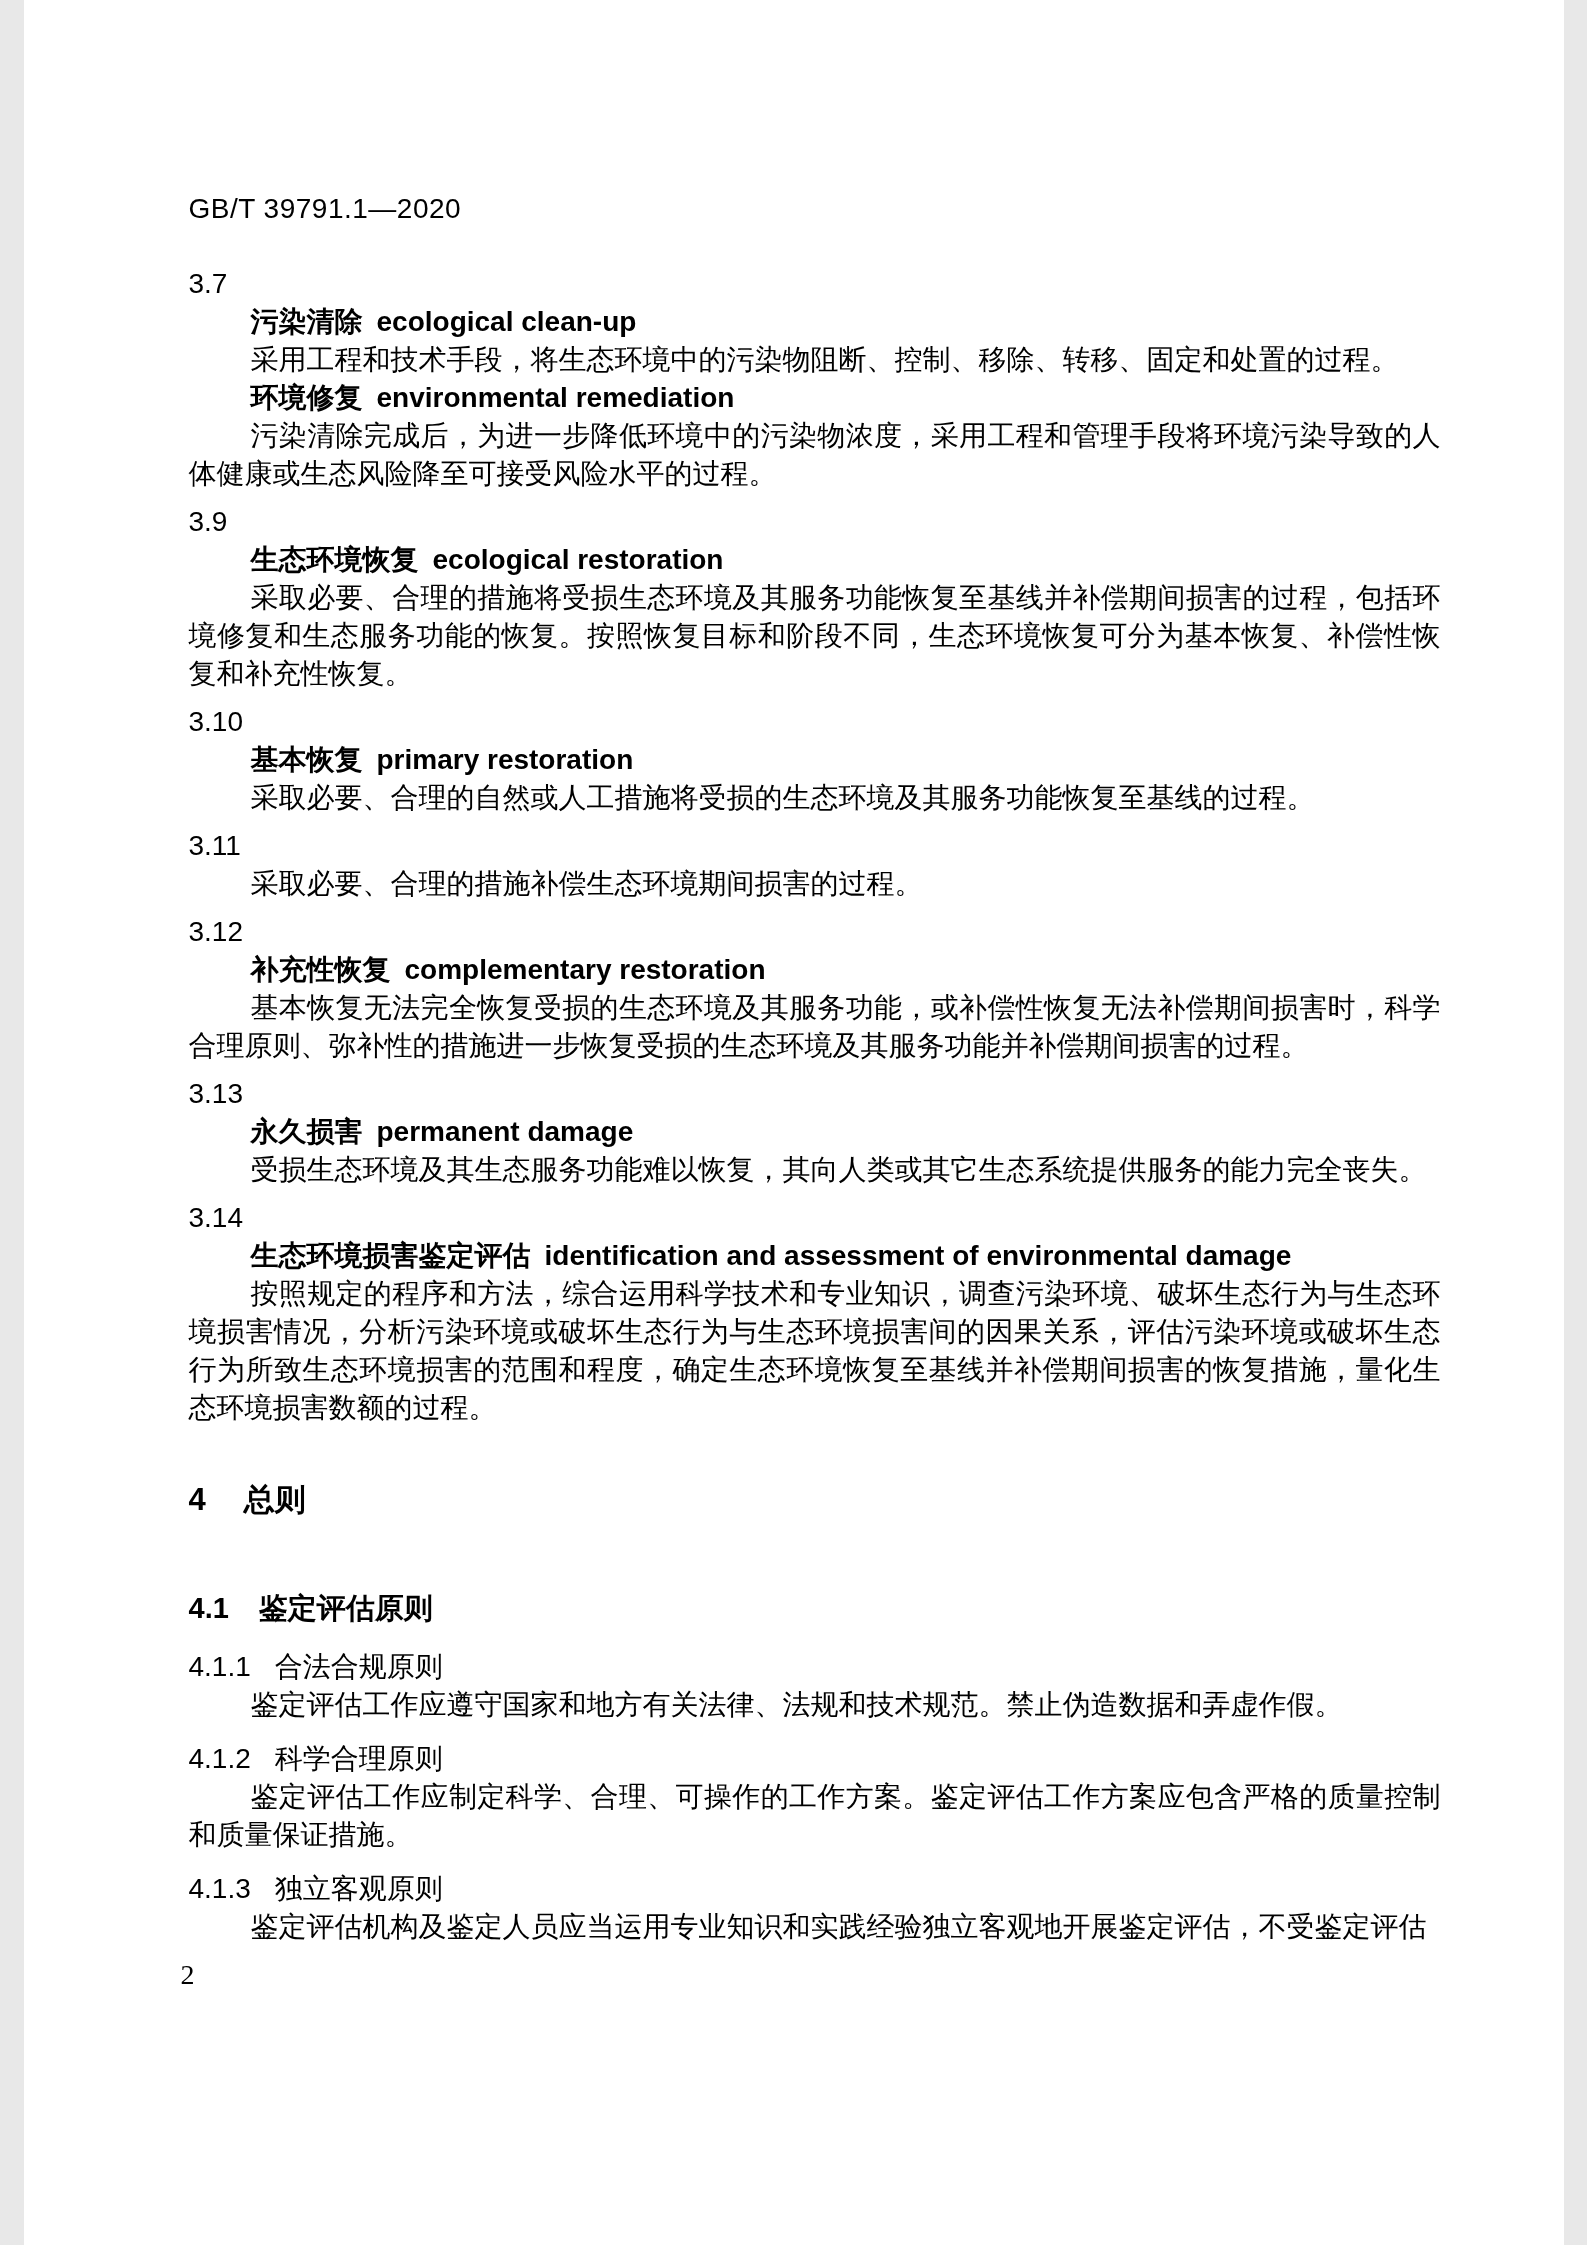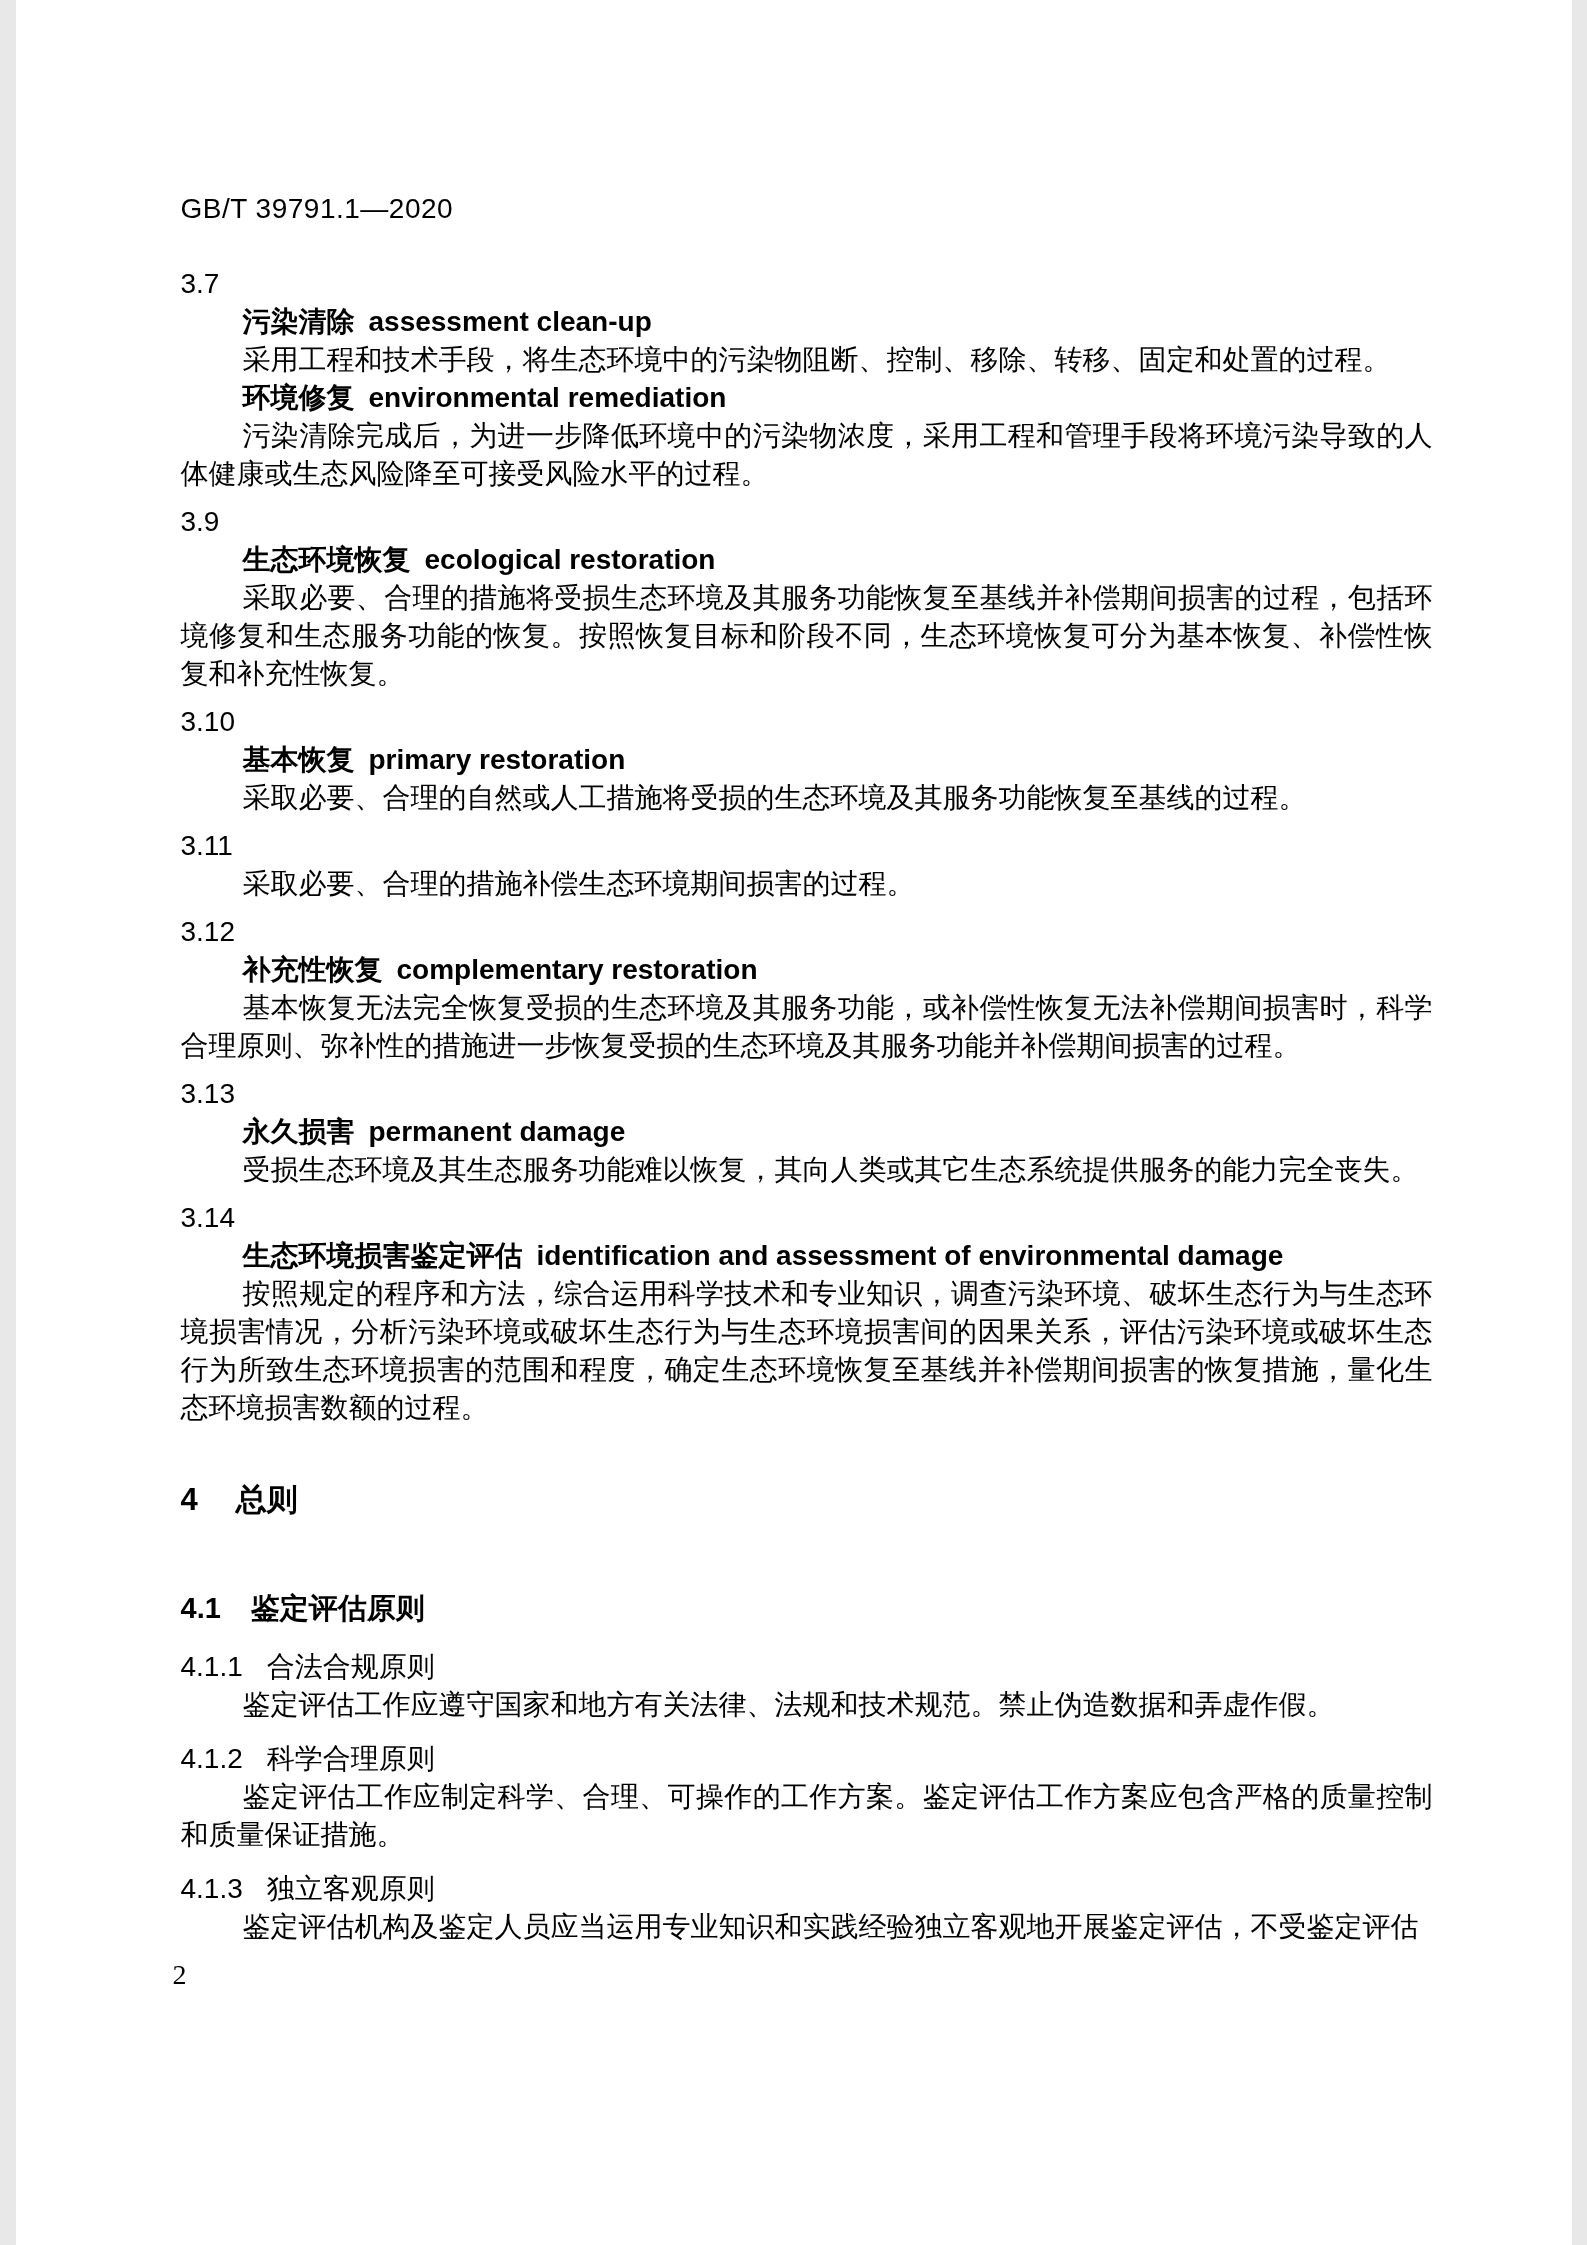--- a/index.html
+++ b/index.html
@@ -4,21 +4,20 @@
 <style>
   html,body { margin:0; padding:0; background:#e8e8e8; }
   .page {
     position: relative;
     width: 1540px;
     height: 2245px;
     background: #ffffff;
     margin: 0 auto;
     overflow: hidden;
     color: #000;
-    padding-left: 16px;
   }
   .content {
     position: absolute;
     left: 165px;
     top: 190px;
     width: 1252px;
   }
   .doc-header {
     font-family: "Liberation Sans", sans-serif;
     font-size: 28px;
@@ -88,21 +87,21 @@
 <body>
 
 <div class="page">
   <div class="content">
 
     <div class="doc-header">GB/T 39791.1—2020</div>
 
     <section>
       <div class="clause-num">3.7</div>
       <div class="term-line">
-        <span class="term-zh">污染清除</span><span class="term-en">assessment clean-up</span>
+        <span class="term-zh">污染清除</span><span class="term-en">ecological clean-up</span>
       </div>
       <p class="body-para">采用工程和技术手段，将生态环境中的污染物阻断、控制、移除、转移、固定和处置的过程。</p>
     </section>
 
     <section>
       <div class="term-line">
         <span class="term-zh">环境修复</span><span class="term-en">environmental remediation</span>
       </div>
       <p class="body-para">污染清除完成后，为进一步降低环境中的污染物浓度，采用工程和管理手段将环境污染导致的人体健康或生态风险降至可接受风险水平的过程。</p>
     </section>

